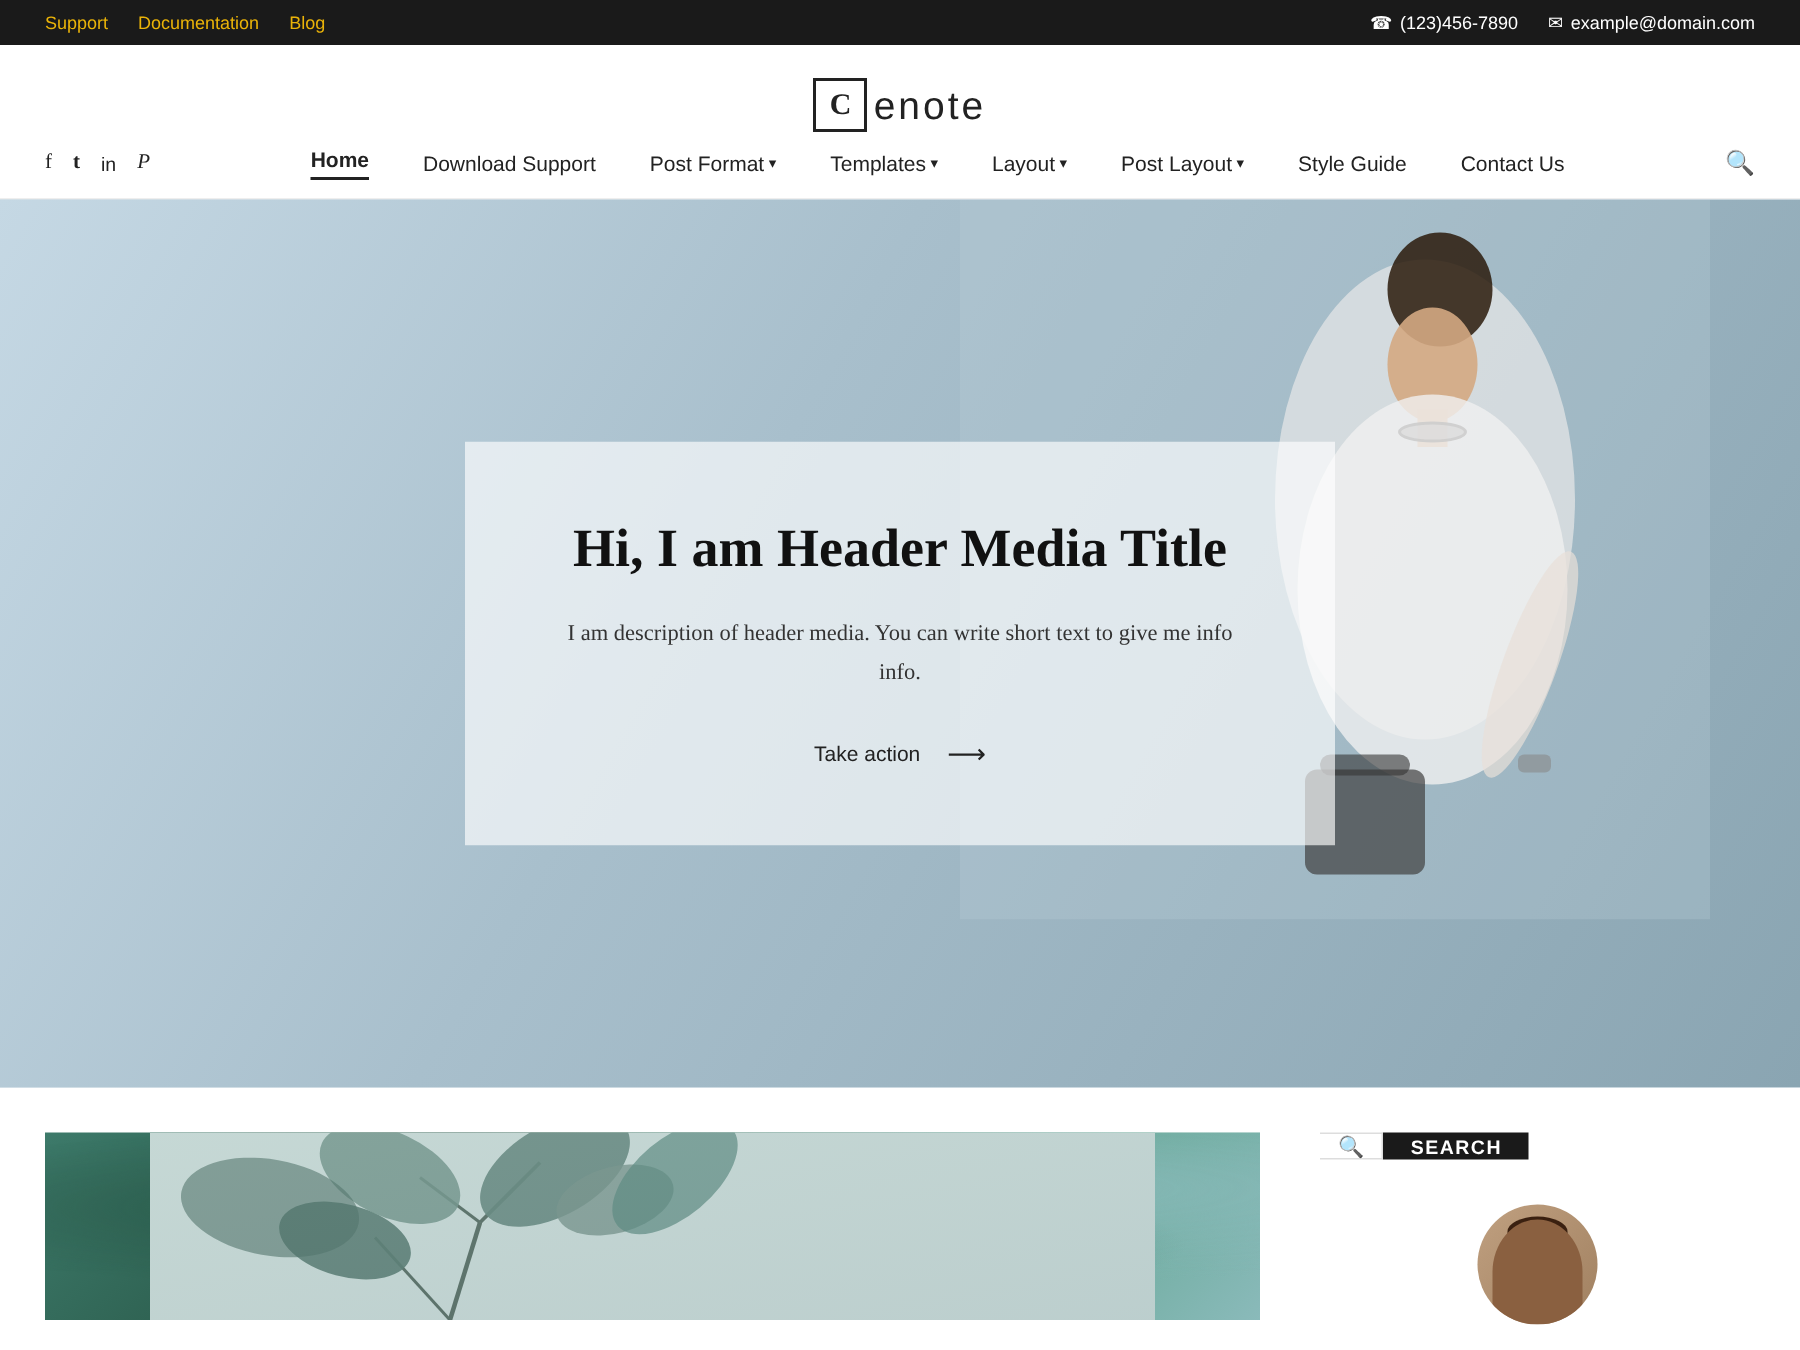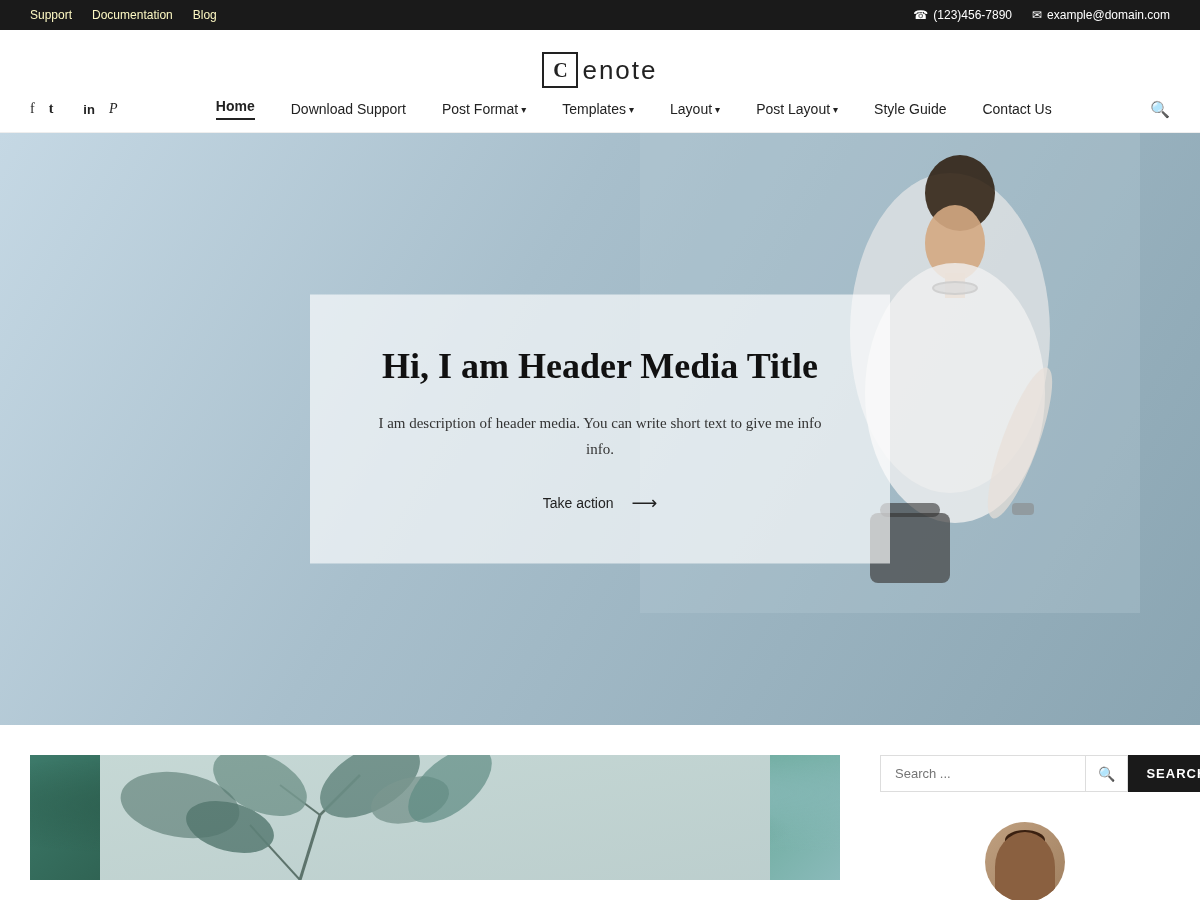--- a/index.html
+++ b/index.html
@@ -10,21 +10,21 @@
       background: #1a1a1a;
       color: #fff;
       font-size: 12px;
       padding: 8px 30px;
       display: flex;
       justify-content: space-between;
       align-items: center;
       font-family: Arial, sans-serif;
     }
     .top-bar-left { display: flex; gap: 20px; }
-    .top-bar-left a { color: #fef9c3; text-decoration: none; text-align: center; }
+    .top-bar-left a { color: #eab308; text-decoration: none; text-align: center; }
     .top-bar-right { display: flex; gap: 20px; align-items: center; }
     .top-bar-right span { display: flex; align-items: center; gap: 5px; }
 
     
     .logo-area {
       display: flex;
       justify-content: center;
       align-items: center;
       padding: 22px 0 10px;
     }
@@ -305,21 +305,21 @@
   <div class="logo-box">
     <div class="logo-letter">C</div>
     <div class="logo-text">enote</div>
   </div>
 </div>
 
 <div class="nav-area">
   <div class="social-icons">
     <span class="social-icon">f</span>
     <span class="social-icon" style="font-weight:bold;">t</span>
-    <span class="social-icon" style="font-family:Arial; font-size:13px; font-weight:bold;margin-left:16px;">in</span>
+    <span class="social-icon" style="font-family:Arial; font-size:13px; font-weight:normal;">in</span>
     <span class="social-icon" style="font-style:italic; font-family:Georgia;">P</span>
   </div>
   <ul class="main-nav">
     <li class="active">
       <a>Home</a>
     </li>
     <li>
       <a>Download Support</a>
     </li>
     <li>
@@ -413,21 +413,20 @@
             </linearGradient>
           </defs>
         </svg>
       </div>
     </div>
   </div>
 
   <div class="sidebar">
 
     <div class="search-widget">
-      <input class="search-input" type="text" placeholder="Search ..." style="">
       <button class="search-icon-btn">🔍</button>
       <button class="search-btn">SEARCH</button>
     </div>
 
     <div>
 
       <div style="text-align:center;">
         <div class="about-me-avatar">
           <div class="avatar-hair"></div>
           <div class="avatar-face"></div>

